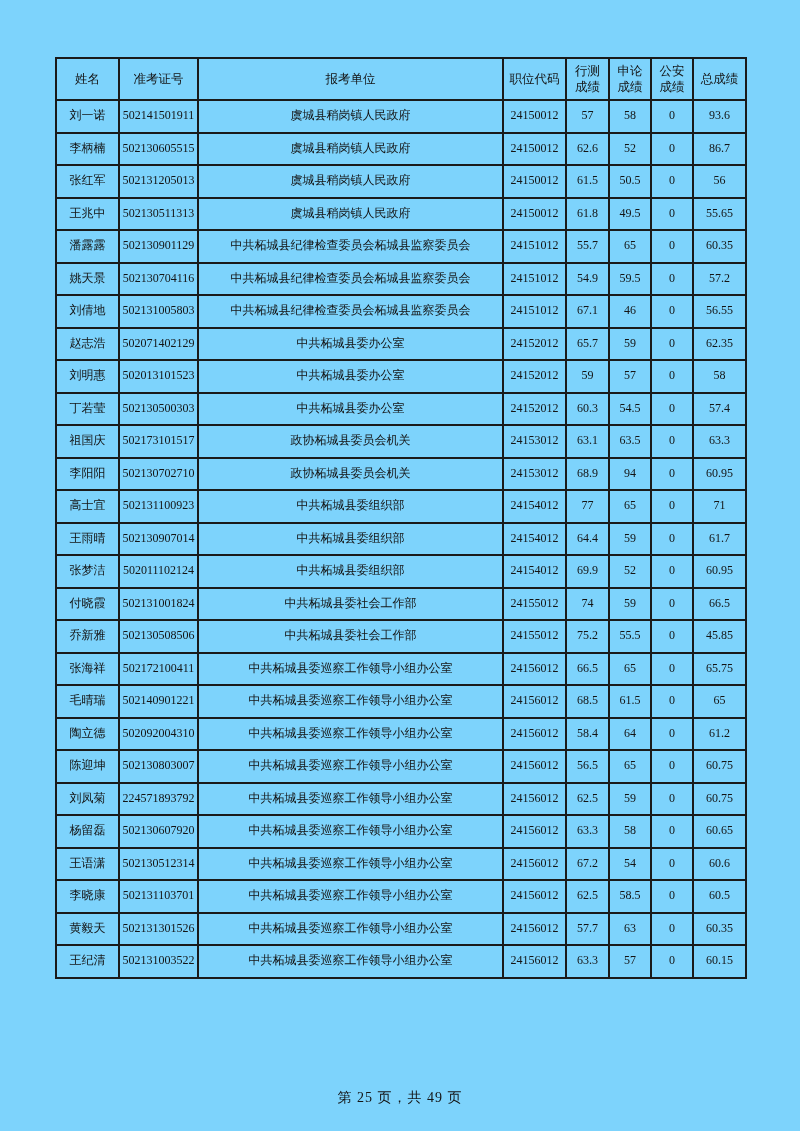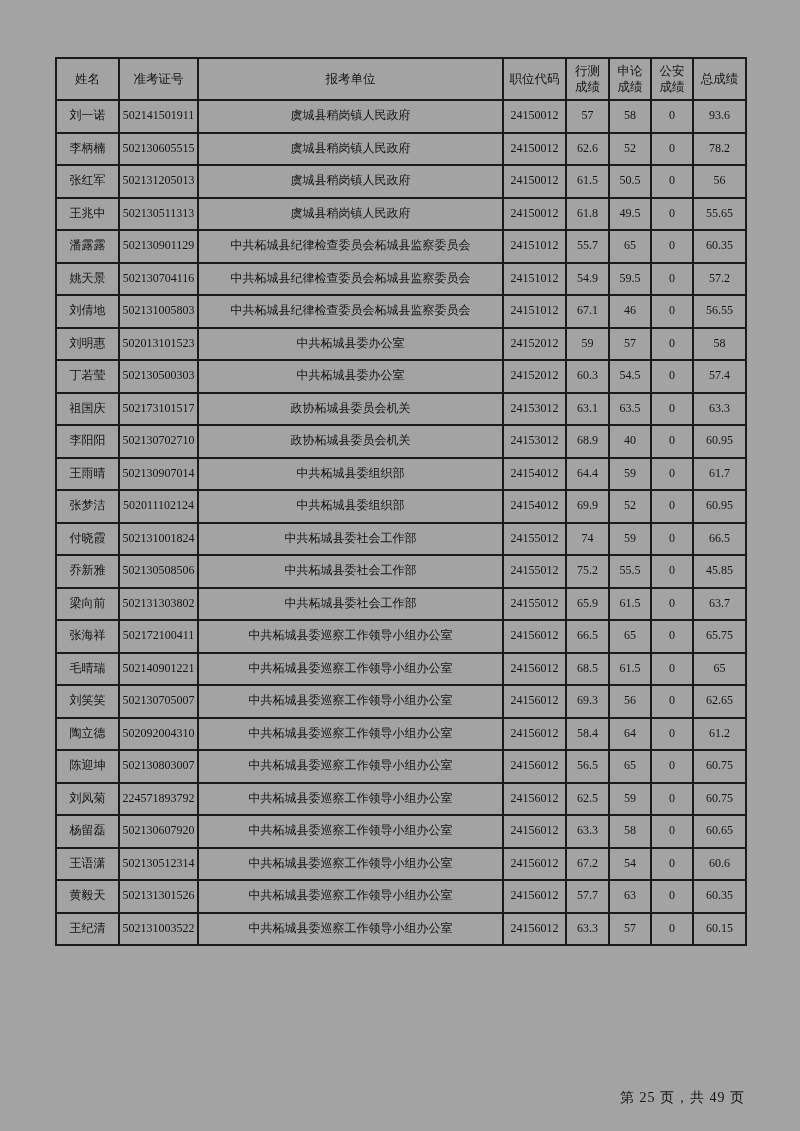--- a/index.html
+++ b/index.html
@@ -4,21 +4,21 @@
 <style>
   html, body {
     margin: 0;
     padding: 0;
     background: #ffffff;
   }
   .page {
     position: relative;
     width: 800px;
     height: 1131px;
-    background: #a3a3a3;
+    background: #7dd3fc;
     font-family: "Liberation Serif", "DejaVu Serif", serif;
     color: #141414;
     overflow: hidden;
   }
   table.score-table {
     position: absolute;
     left: 55px;
     top: 57px;
     width: 690px;
     border-collapse: collapse;
@@ -49,21 +49,21 @@
   col.c-code   { width: 63px; }
   col.c-xc     { width: 43px; }
   col.c-sl     { width: 42px; }
   col.c-ga     { width: 42px; }
   col.c-total  { width: 53px; }
   .footer {
     position: absolute;
     left: 55px;
     top: 1089px;
     width: 690px;
-    text-align: right;
+    text-align: center;
     font-size: 14px;
     letter-spacing: 1px;
     color: #141414;
   }
 </style>
 </head>
 <body>
 
 <div class="page">
 
@@ -102,21 +102,21 @@
           <td>93.6</td>
         </tr>
         <tr>
           <td>李柄楠</td>
           <td>502130605515</td>
           <td>虞城县稍岗镇人民政府</td>
           <td>24150012</td>
           <td>62.6</td>
           <td>52</td>
           <td>0</td>
-          <td>78.2</td>
+          <td>86.7</td>
         </tr>
         <tr>
           <td>张红军</td>
           <td>502131205013</td>
           <td>虞城县稍岗镇人民政府</td>
           <td>24150012</td>
           <td>61.5</td>
           <td>50.5</td>
           <td>0</td>
           <td>56</td>
@@ -155,20 +155,30 @@
           <td>刘倩地</td>
           <td>502131005803</td>
           <td>中共柘城县纪律检查委员会柘城县监察委员会</td>
           <td>24151012</td>
           <td>67.1</td>
           <td>46</td>
           <td>0</td>
           <td>56.55</td>
         </tr>
         <tr>
+          <td>赵志浩</td>
+          <td>502071402129</td>
+          <td>中共柘城县委办公室</td>
+          <td>24152012</td>
+          <td>65.7</td>
+          <td>59</td>
+          <td>0</td>
+          <td>62.35</td>
+        </tr>
+        <tr>
           <td>刘明惠</td>
           <td>502013101523</td>
           <td>中共柘城县委办公室</td>
           <td>24152012</td>
           <td>59</td>
           <td>57</td>
           <td>0</td>
           <td>58</td>
         </tr>
         <tr>
@@ -190,23 +200,33 @@
           <td>63.5</td>
           <td>0</td>
           <td>63.3</td>
         </tr>
         <tr>
           <td>李阳阳</td>
           <td>502130702710</td>
           <td>政协柘城县委员会机关</td>
           <td>24153012</td>
           <td>68.9</td>
-          <td>40</td>
+          <td>94</td>
           <td>0</td>
           <td>60.95</td>
+        </tr>
+        <tr>
+          <td>高士宜</td>
+          <td>502131100923</td>
+          <td>中共柘城县委组织部</td>
+          <td>24154012</td>
+          <td>77</td>
+          <td>65</td>
+          <td>0</td>
+          <td>71</td>
         </tr>
         <tr>
           <td>王雨晴</td>
           <td>502130907014</td>
           <td>中共柘城县委组织部</td>
           <td>24154012</td>
           <td>64.4</td>
           <td>59</td>
           <td>0</td>
           <td>61.7</td>
@@ -235,60 +255,40 @@
           <td>乔新雅</td>
           <td>502130508506</td>
           <td>中共柘城县委社会工作部</td>
           <td>24155012</td>
           <td>75.2</td>
           <td>55.5</td>
           <td>0</td>
           <td>45.85</td>
         </tr>
         <tr>
-          <td>梁向前</td>
-          <td>502131303802</td>
-          <td>中共柘城县委社会工作部</td>
-          <td>24155012</td>
-          <td>65.9</td>
-          <td>61.5</td>
-          <td>0</td>
-          <td>63.7</td>
-        </tr>
-        <tr>
           <td>张海祥</td>
           <td>502172100411</td>
           <td>中共柘城县委巡察工作领导小组办公室</td>
           <td>24156012</td>
           <td>66.5</td>
           <td>65</td>
           <td>0</td>
           <td>65.75</td>
         </tr>
         <tr>
           <td>毛晴瑞</td>
           <td>502140901221</td>
           <td>中共柘城县委巡察工作领导小组办公室</td>
           <td>24156012</td>
           <td>68.5</td>
           <td>61.5</td>
           <td>0</td>
           <td>65</td>
         </tr>
         <tr>
-          <td>刘笑笑</td>
-          <td>502130705007</td>
-          <td>中共柘城县委巡察工作领导小组办公室</td>
-          <td>24156012</td>
-          <td>69.3</td>
-          <td>56</td>
-          <td>0</td>
-          <td>62.65</td>
-        </tr>
-        <tr>
           <td>陶立德</td>
           <td>502092004310</td>
           <td>中共柘城县委巡察工作领导小组办公室</td>
           <td>24156012</td>
           <td>58.4</td>
           <td>64</td>
           <td>0</td>
           <td>61.2</td>
         </tr>
         <tr>
@@ -325,20 +325,30 @@
           <td>王语潇</td>
           <td>502130512314</td>
           <td>中共柘城县委巡察工作领导小组办公室</td>
           <td>24156012</td>
           <td>67.2</td>
           <td>54</td>
           <td>0</td>
           <td>60.6</td>
         </tr>
         <tr>
+          <td>李晓康</td>
+          <td>502131103701</td>
+          <td>中共柘城县委巡察工作领导小组办公室</td>
+          <td>24156012</td>
+          <td>62.5</td>
+          <td>58.5</td>
+          <td>0</td>
+          <td>60.5</td>
+        </tr>
+        <tr>
           <td>黄毅天</td>
           <td>502131301526</td>
           <td>中共柘城县委巡察工作领导小组办公室</td>
           <td>24156012</td>
           <td>57.7</td>
           <td>63</td>
           <td>0</td>
           <td>60.35</td>
         </tr>
         <tr>

